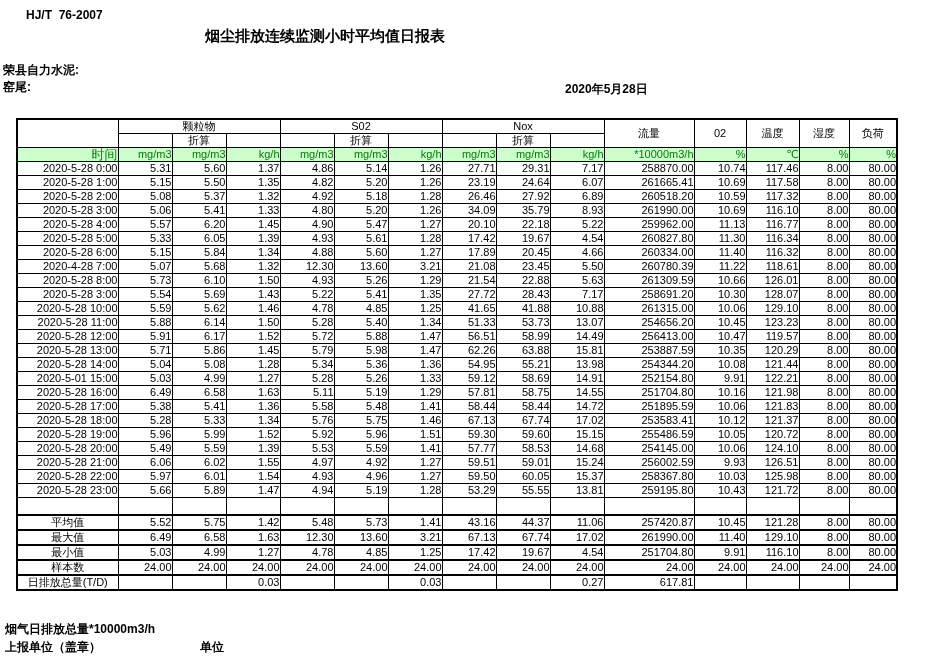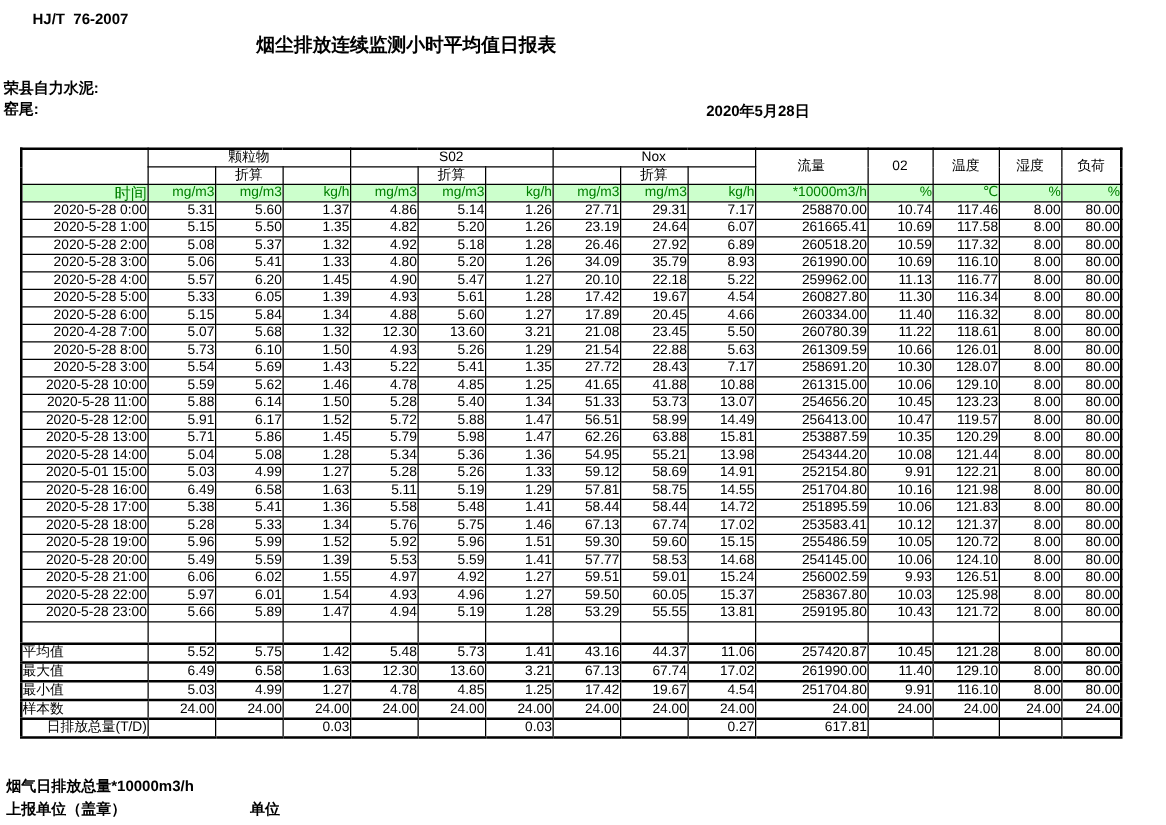--- a/index.html
+++ b/index.html
@@ -28,22 +28,22 @@
     background:var(--header-bg,#ccffcc);
     color:var(--header-text,#008000);
     text-align:right;height:16px;font-size:11px;
     border-bottom:2px solid #000;
   }
   .units td.timehead{font-size:13px;}
   td.time{text-align:right;padding-right:5px;}
   td.num{text-align:right;padding-right:7px;}
   tr.spacer td{height:16px;}
   tr.sum td{border-top:2px solid #000;border-bottom:2px solid #000;}
-  td.slabel{text-align:left;padding-right:4px;}
-  td.slabel-left{text-align:right;padding-left:1px;}
+  td.slabel{text-align:center;padding-right:4px;}
+  td.slabel-left{text-align:center;padding-left:1px;}
 
   .footnote{position:absolute;left:5px;top:621px;font-size:12px;font-weight:bold;}
   .footer-line{position:absolute;left:5px;top:639px;font-size:12px;font-weight:bold;}
   .footer-unit{position:absolute;left:200px;top:639px;font-size:12px;font-weight:bold;}
 </style>
 </head>
 <body>
 
 <div class="std">HJ/T  76-2007</div>
 <div class="title">烟尘排放连续监测小时平均值日报表</div>

